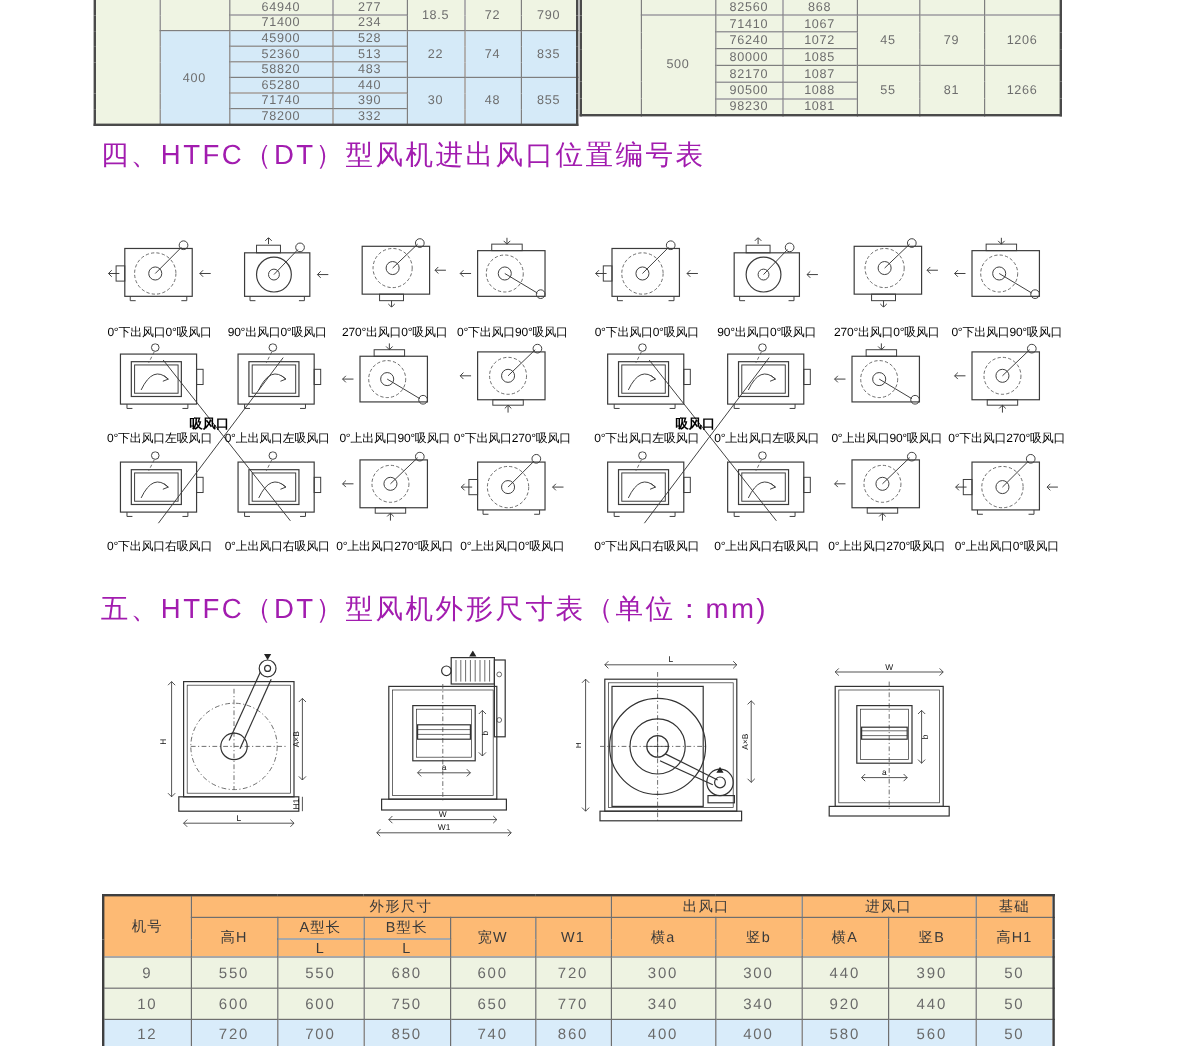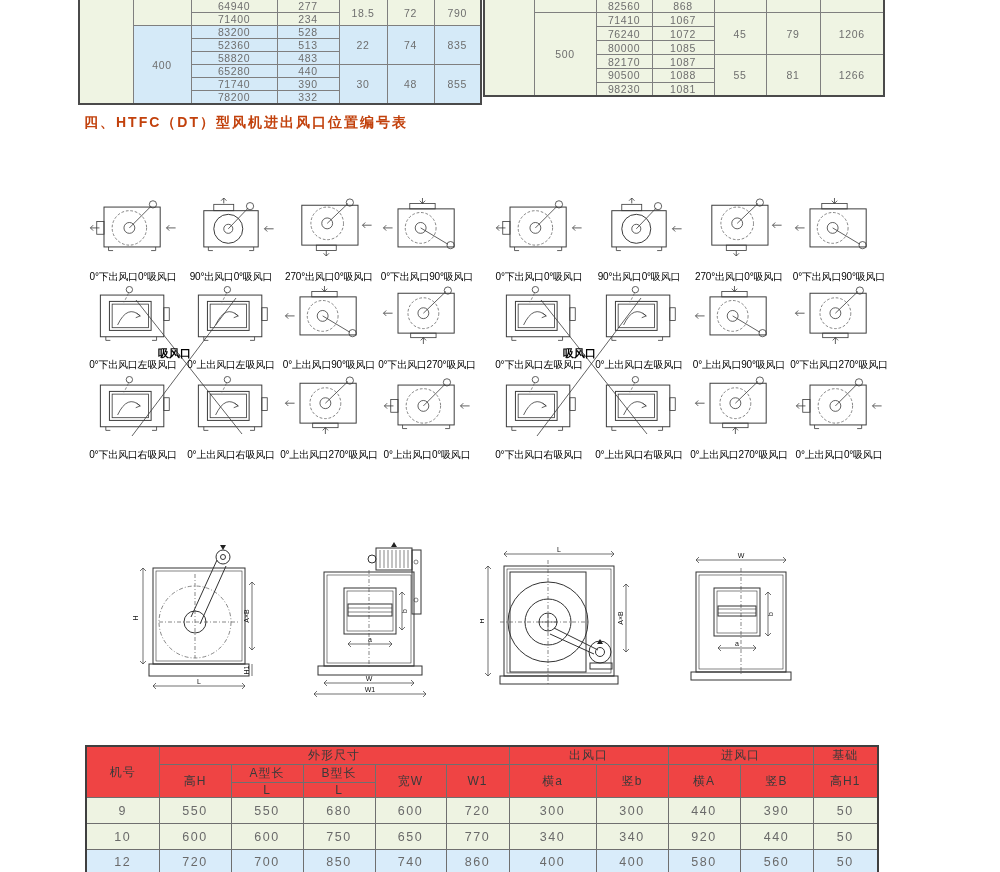--- a/index.html
+++ b/index.html
@@ -9,21 +9,21 @@
 table{border-collapse:collapse;position:absolute;table-layout:fixed}
 
 .ttab{top:-2px;font-size:10.5px;color:#6e6e6e;letter-spacing:.6px;border:2px solid #4a4a4a}
 .ttab td{border:1px solid #7f7f7f;text-align:center;padding:0;overflow:hidden}
 #tblL td{height:12px}
 #tblR td{height:13.9px}
 .ttab tr.cr td{background:#eff4e3}
 .ttab tr.bl td{background:#d5eaf8}
 .ttab td.cb{background:#cfe7f7}
 
-.h4{position:absolute;font-size:14px;font-weight:700;color:#c2410c;letter-spacing:2px;white-space:nowrap}
+.h4{position:absolute;font-size:23px;font-weight:400;color:#a21caf;letter-spacing:2px;white-space:nowrap}
 .sub{position:absolute;font-size:12.5px;font-weight:700;color:#141414;letter-spacing:.3px;white-space:nowrap}
 
 .fgroup{position:absolute;height:268px}
 .frow{position:absolute;left:0;width:100%;display:flex}
 .fd{width:25%;text-align:center;position:relative}
 .fd svg{width:92px;height:58px;display:block;margin:0 auto}
 .fdl{font-size:10px;font-weight:400;color:#000;white-space:nowrap;margin-top:14px;letter-spacing:-.2px}
 .inlet{position:absolute;font-size:11px;font-weight:700;color:#000;white-space:nowrap}
 .xl{position:absolute;left:0;top:0;width:100%;height:100%;pointer-events:none}
 .xline{stroke:#3a3a3a;stroke-width:.8}
@@ -35,21 +35,21 @@
 .tdw{position:absolute}
 .tl{fill:none;stroke:#333;stroke-width:1}
 .tn{fill:none;stroke:#333;stroke-width:.6}
 .tld{fill:none;stroke:#555;stroke-width:.7;stroke-dasharray:4 2 1 2}
 .dim{stroke:#333;stroke-width:.7;fill:none}
 .dt{font-size:7px;fill:#111;font-family:"Liberation Sans",sans-serif}
 .fa{fill:#222;stroke:none}
 
 .stab{left:85px;top:745px;border:2px solid #3f3f3f;font-size:12px;color:#3a3a3a}
 .stab td{border:1px solid #6f6f6f;text-align:center;padding:0;overflow:hidden}
-.stab td.hb{background:#ef4444;letter-spacing:1px}
+.stab td.hb{background:#fdba74;letter-spacing:1px}
 .stab tr.dr{height:26px}
 .stab tr.dr td{background:#eef3e2;color:#6a6a6a;letter-spacing:1.5px;font-size:12.5px}
 .stab tr.r12 td{background:#d9ecfa}
 .stab td.no{background:#cfe7f7}
 </style>
 </head>
 <body>
 
 <svg width="0" height="0" style="position:absolute">
   <defs>
@@ -139,21 +139,21 @@
       <td rowspan="2">18.5</td>
       <td rowspan="2">72</td>
       <td rowspan="2">790</td>
     </tr>
     <tr class="cr">
           <td>71400</td>
           <td>234</td>
         </tr>
     <tr class="bl">
       <td class="cb" rowspan="6">400</td>
-      <td>83200</td>
+      <td>45900</td>
       <td>528</td>
       <td rowspan="3">22</td>
       <td rowspan="3">74</td>
       <td rowspan="3">835</td>
     </tr>
     <tr class="bl">
           <td>52360</td>
           <td>513</td>
         </tr>
     <tr class="bl">
@@ -400,20 +400,21 @@
         </div>
       <div class="fd">
           <svg viewBox="0 0 100 64">
             <use href="#fb1"></use>
           </svg>
           <div class="fdl">0°上出风口0°吸风口</div>
         </div>
     </div>
   </div>
 
+  <div class="h4" style="left:84px;top:492px">五、HTFC（DT）型风机外形尺寸表（单位：mm)</div>
 
   <svg class="tdw" style="left:133px;top:544px" width="125" height="150" viewBox="0 0 125 150">
     <line class="dim" x1="10" y1="24" x2="10" y2="120"></line>
     <path class="dim" d="M7 27 L10 24 L13 27 M7 117 L10 120 L13 117"></path>
     <text class="dt" transform="rotate(-90 5 74)" x="5" y="74" text-anchor="middle">H</text>
     <rect class="tl" x="20" y="24" width="92" height="96"></rect>
     <rect class="tn" x="23" y="27" width="86" height="90"></rect>
     <line class="tld" x1="26" y1="78" x2="106" y2="78"></line>
     <line class="tld" x1="62" y1="30" x2="62" y2="114"></line>
     <circle class="tld" cx="62" cy="78" r="36"></circle>

